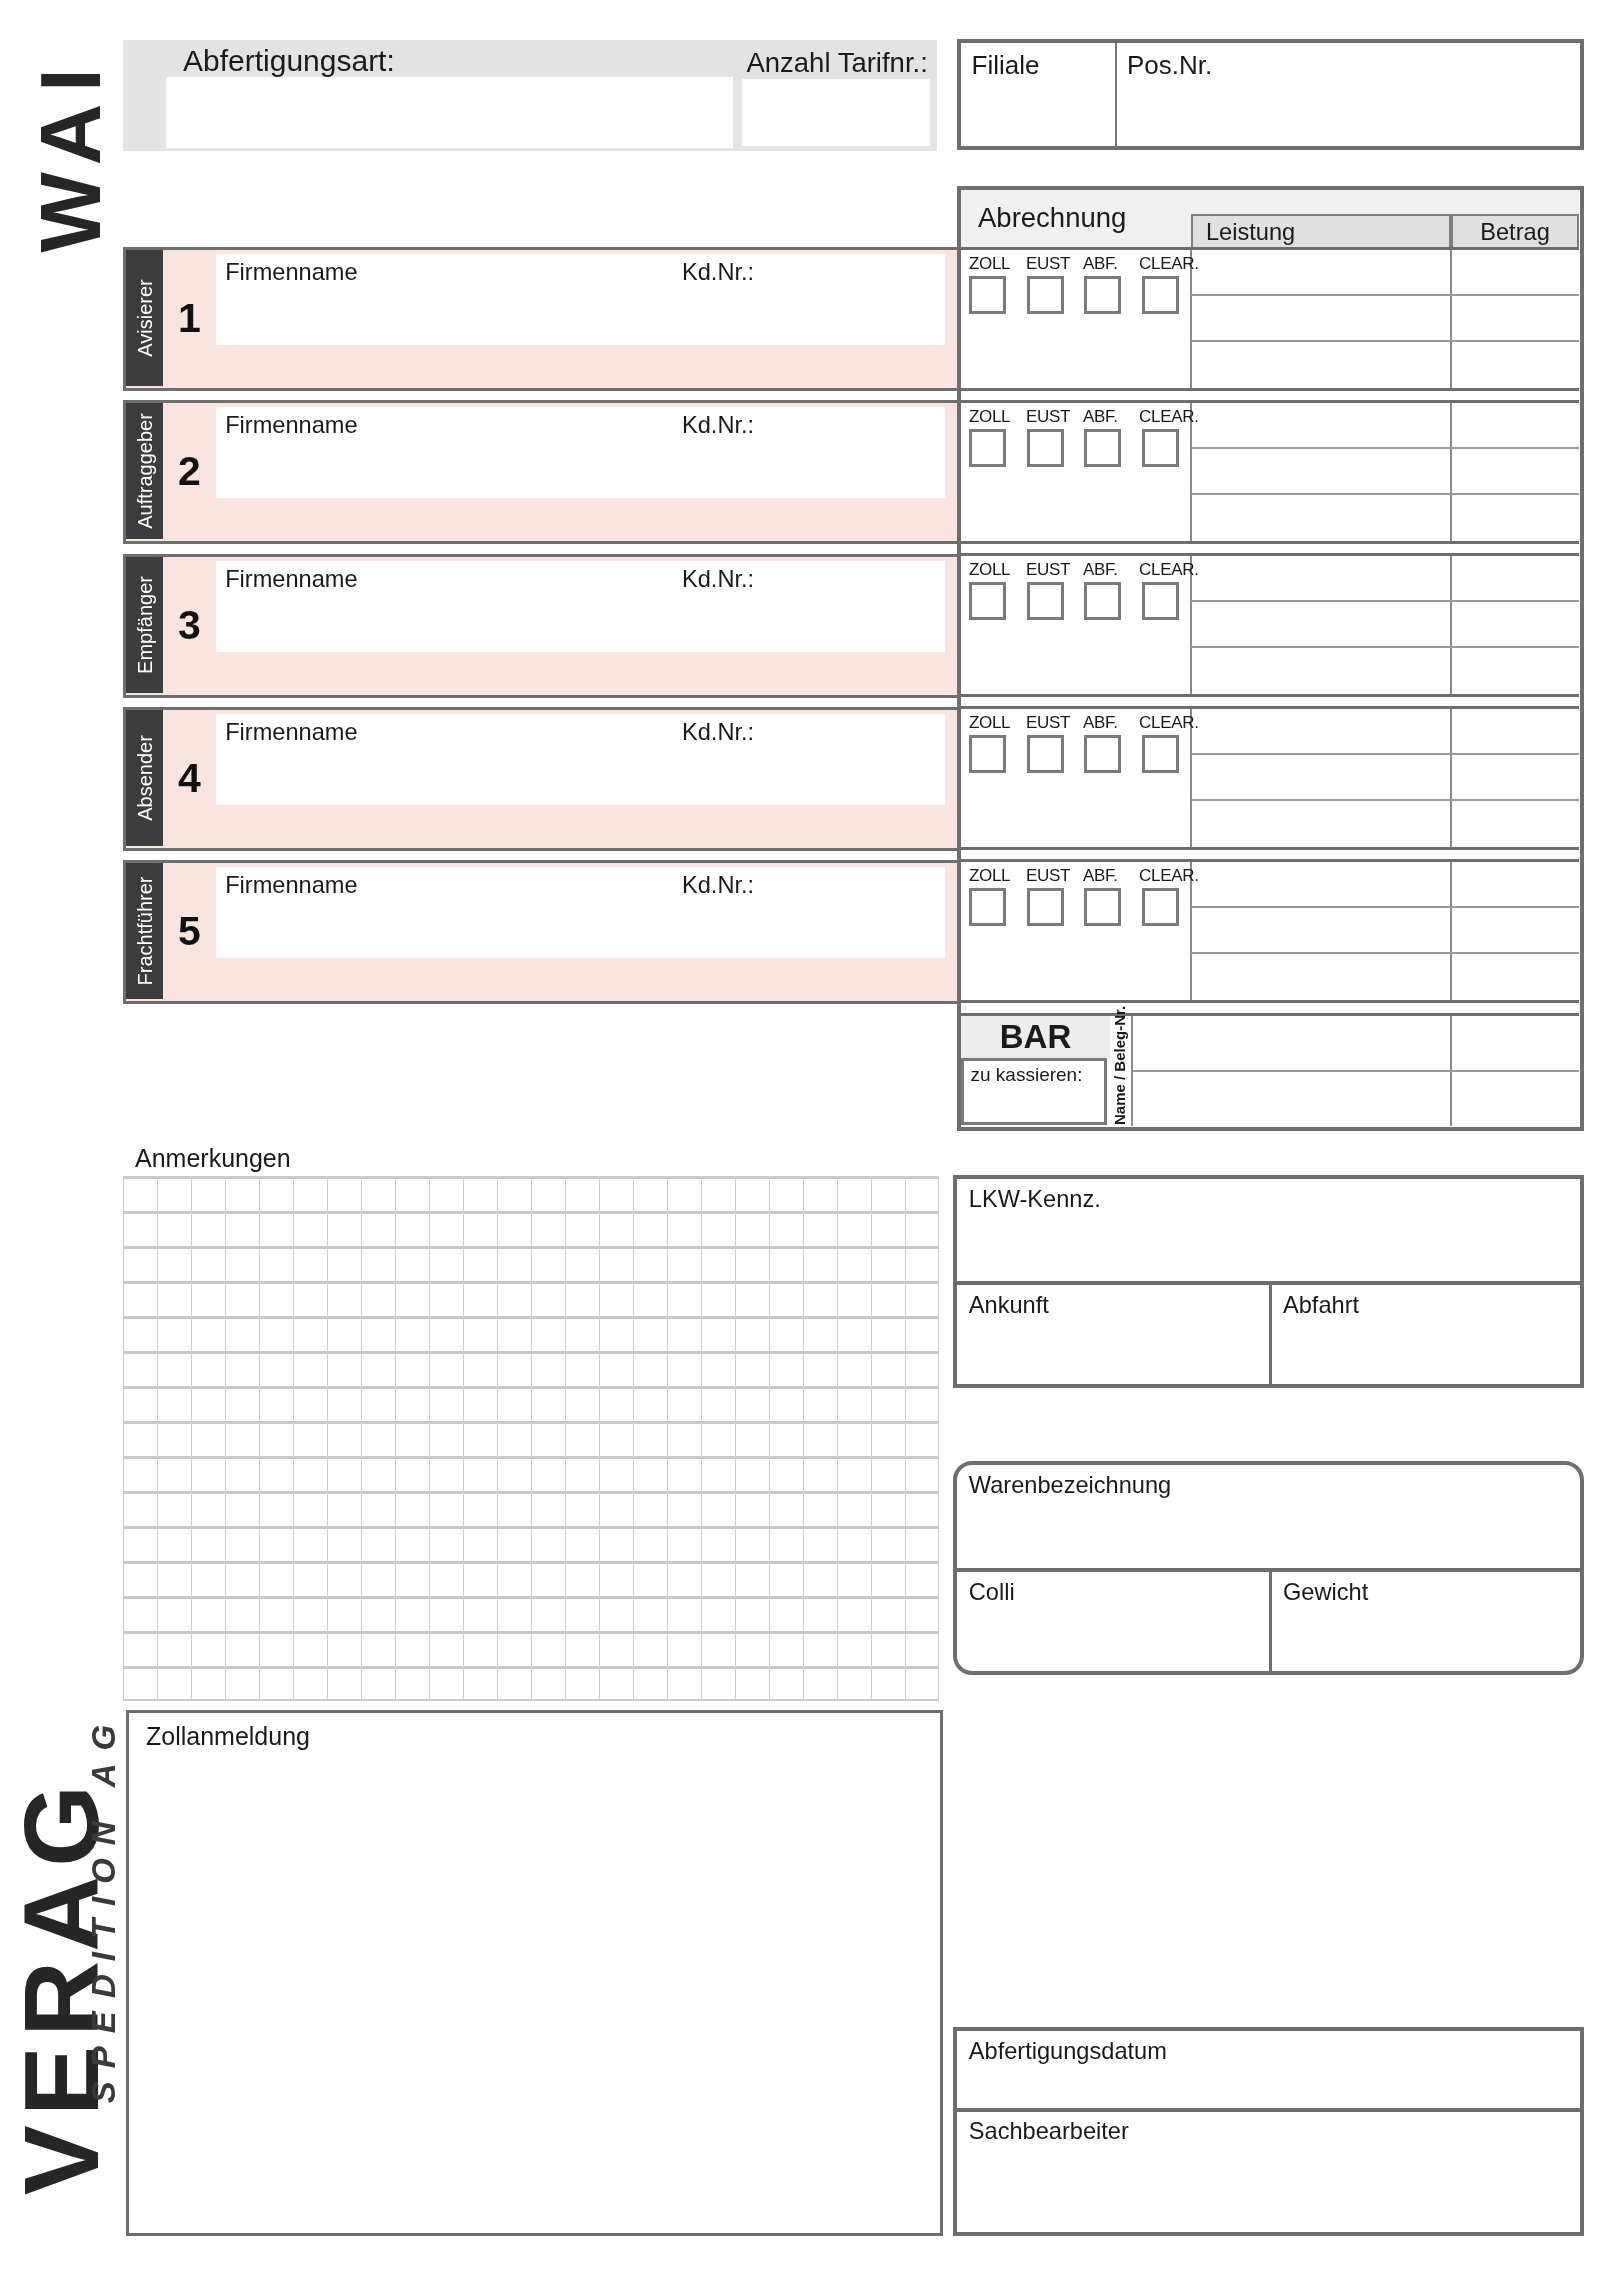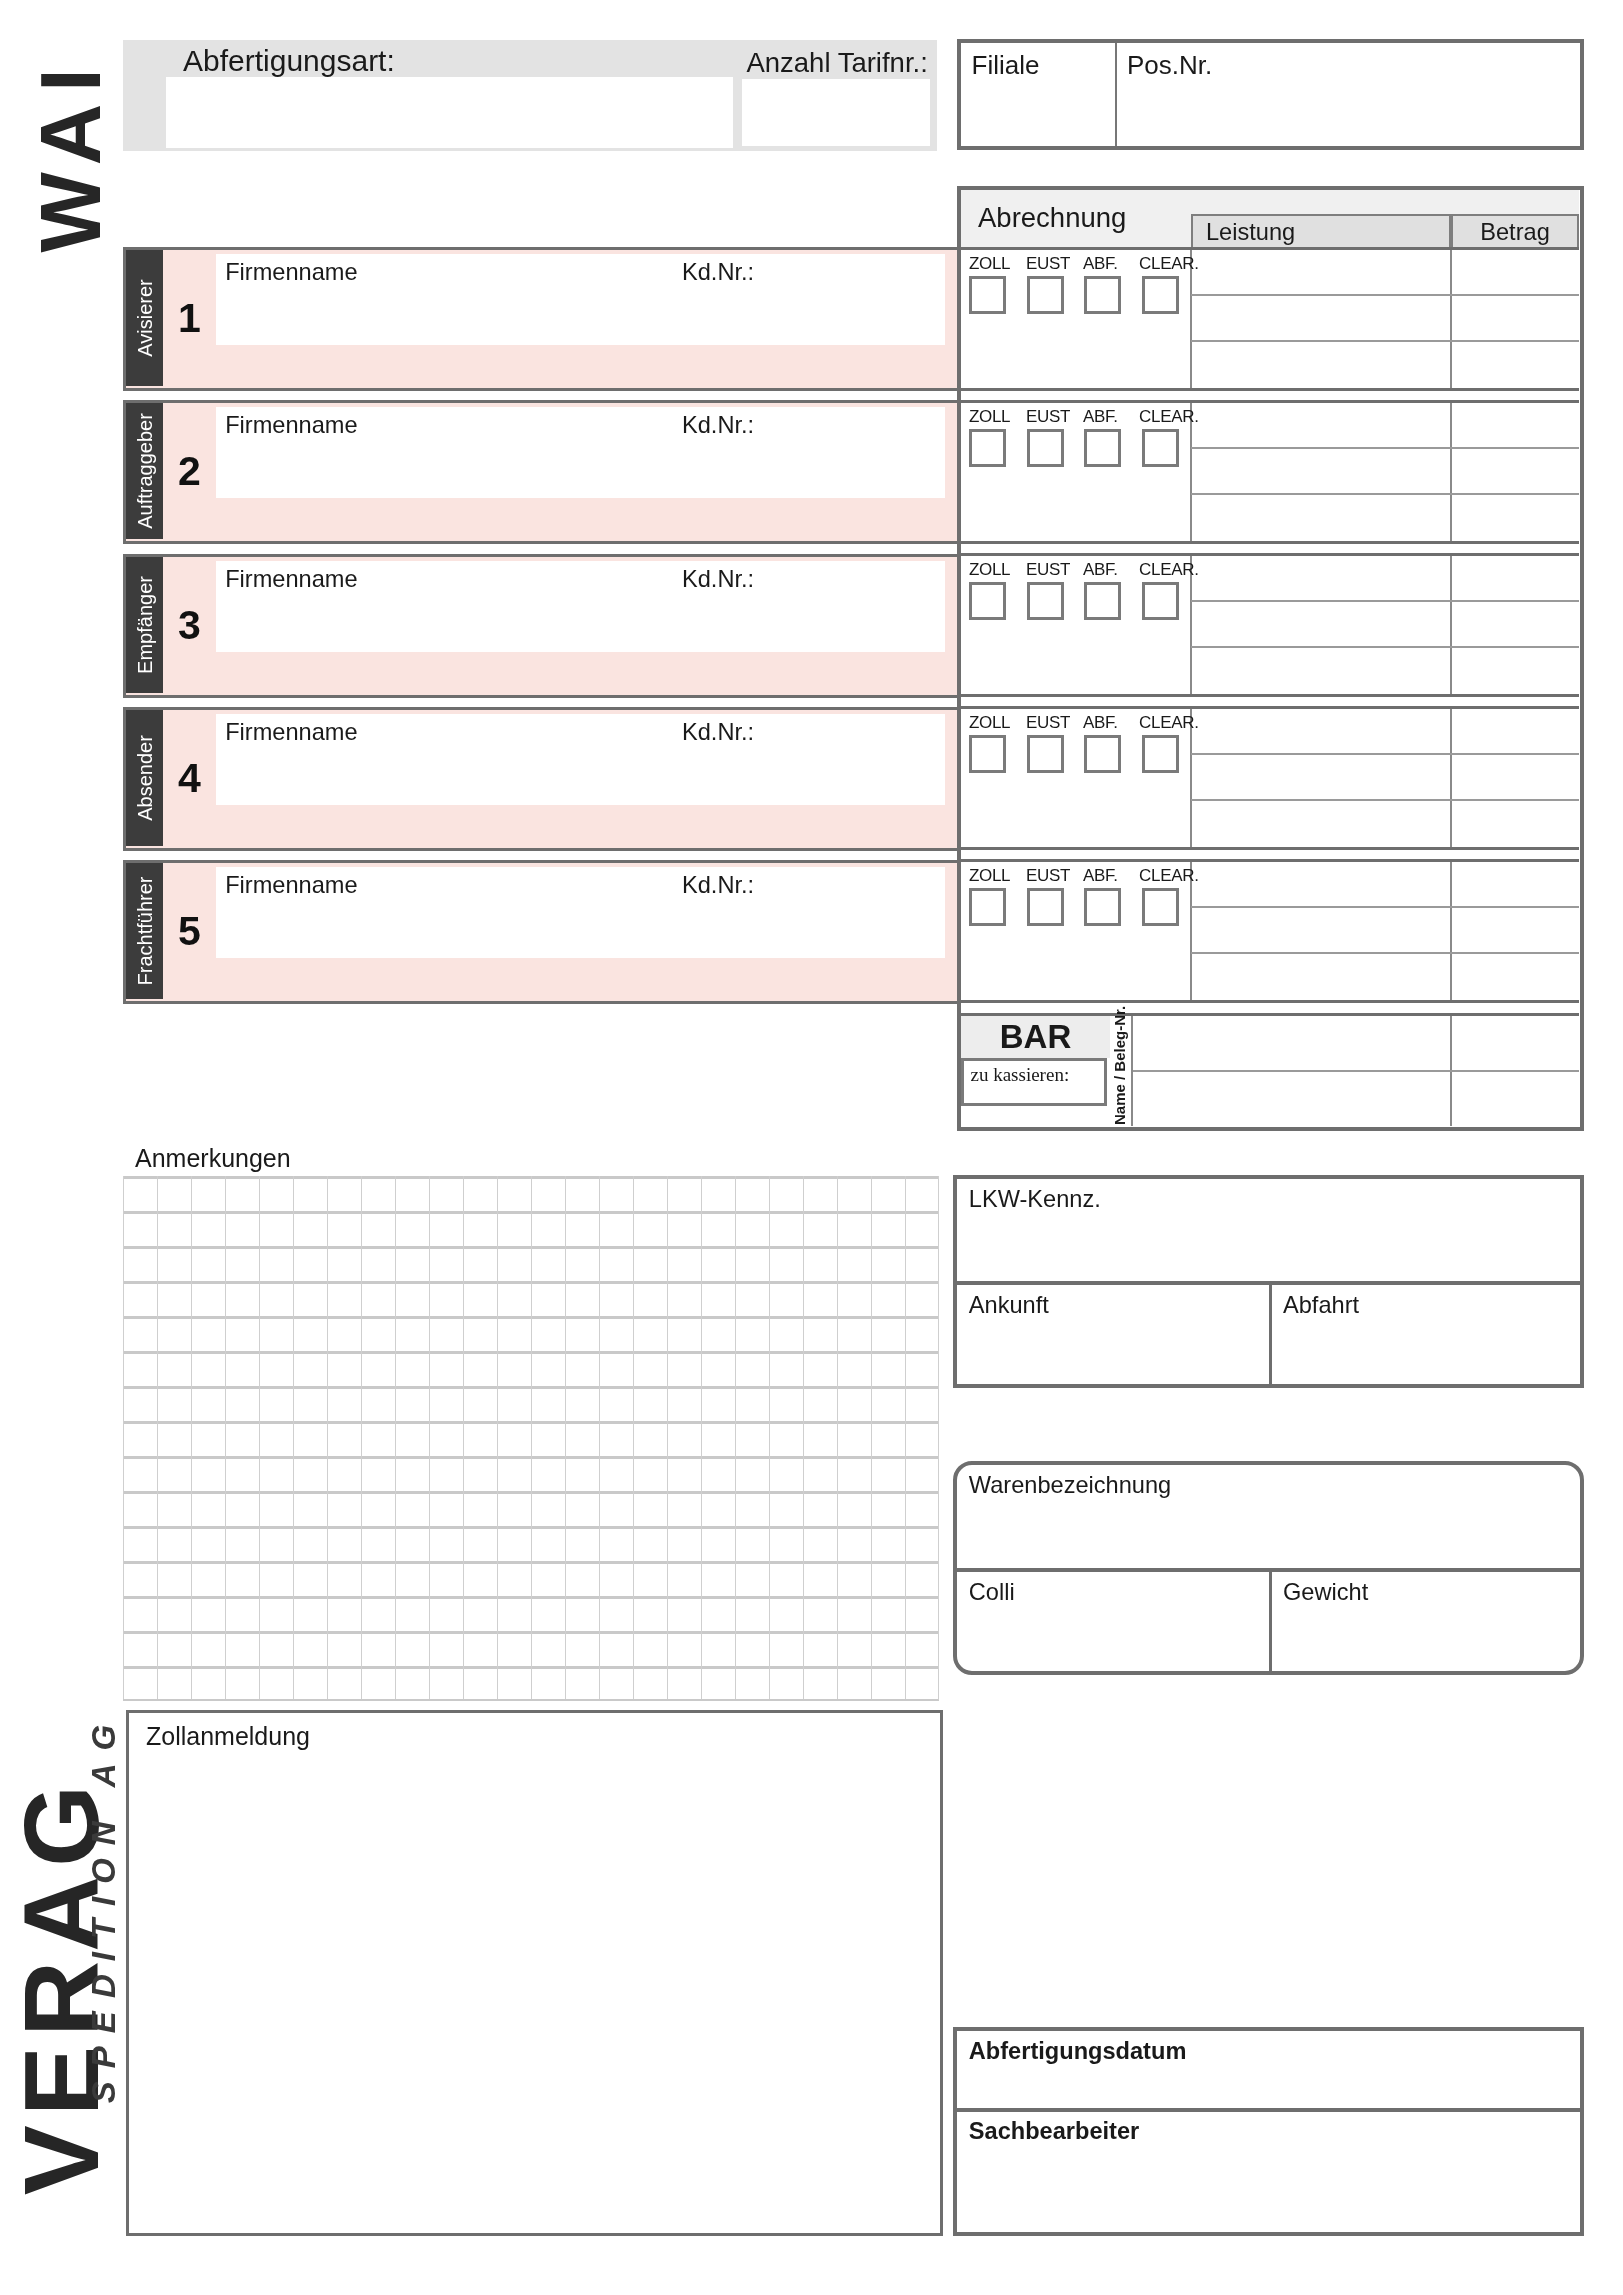--- a/index.html
+++ b/index.html
@@ -69,22 +69,22 @@
   .vd1 { left:229px; } .vd2 { left:489px; }
   .hd { position:absolute; left:230px; right:0; height:2px; background:#9a9a9a; }
   .hd1 { top:44px; } .hd2 { top:90px; }
   .sub-cell { position:absolute; background:transparent; }
 
   
   .bar-band { position:absolute; left:0; top:823px; width:618px; height:113px;
     border-top:3.9px solid #6e6e6e; box-sizing:border-box; background:#ffffff; }
   .bar-cell { position:absolute; left:0; top:0; width:149px; height:42px; background:#ededed;
     font-size:33px; font-weight:bold; text-align:center; line-height:41px; }
-  .kassieren-box { position:absolute; left:0; top:42px; width:146px; height:48px;
-    border:3.3px solid #7a7a7a; background:#ffffff; box-sizing:border-box;font-family:Liberation Serif, serif; }
+  .kassieren-box { position:absolute; left:0; top:42px; width:146px; height:67px;
+    border:3.3px solid #7a7a7a; background:#ffffff; box-sizing:border-box; }
   .kass-label { position:absolute; left:6.5px; top:2.6px; font-size:19px; }
   .namebeleg-text { position:absolute; left:104px; top:44px; width:109px; height:21px;
     transform:rotate(-90deg); font-size:15px; font-weight:bold; text-align:center;
     line-height:21px; white-space:nowrap; }
   .bar-vd { position:absolute; top:0; bottom:0; width:2px; background:#8a8a8a; }
   .bar-vd1 { left:170px; } .bar-vd2 { left:489px; }
   .bar-hd { position:absolute; left:172px; right:0; top:54px; height:2px; background:#9a9a9a; }
 
   
   .anm-label { position:absolute; left:135px; top:1144px; font-size:25px; }
@@ -95,21 +95,21 @@
       repeating-linear-gradient(180deg, #c9c9c9 0, #c9c9c9 2.6px, transparent 2.6px, transparent 35px); }
 
   
   .rbox { position:absolute; left:953px; width:631px; border:4.6px solid #6e6e6e;
     background:#ffffff; box-sizing:border-box; }
   .rbox .lbl { position:absolute; font-size:23.6px;text-align:center; }
   .rbox .hdiv { position:absolute; left:0; right:0; height:3.9px; background:#6e6e6e; }
   .rbox .vdiv { position:absolute; width:3.3px; background:#6e6e6e; }
   .lkw-box { top:1175px; height:213px; }
   .waren-box { top:1461px; height:214px;border-radius:19px; }
-  .absl-box { top:2027px; height:209px;font-weight:bold; }
+  .absl-box { top:2027px; height:209px; }
 
   
   .zoll-box { position:absolute; left:126px; top:1710px; width:817px; height:526px;
     border:3.9px solid #6e6e6e; background:#ffffff; box-sizing:border-box; }
   .zoll-box .lbl { position:absolute; left:17px; top:9.2px; font-size:25px; }
 
   .fill-cell { position:absolute; }
 </style>
 </head>
 <body>

